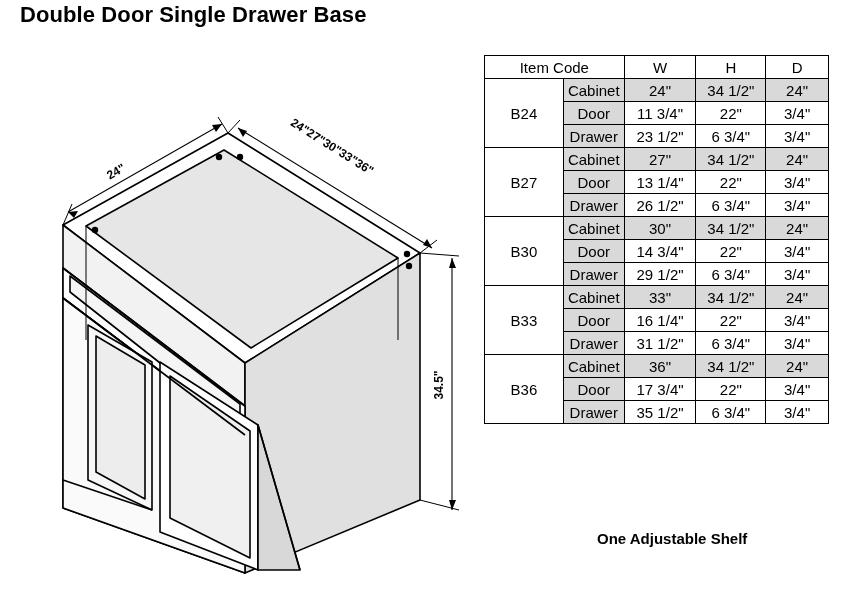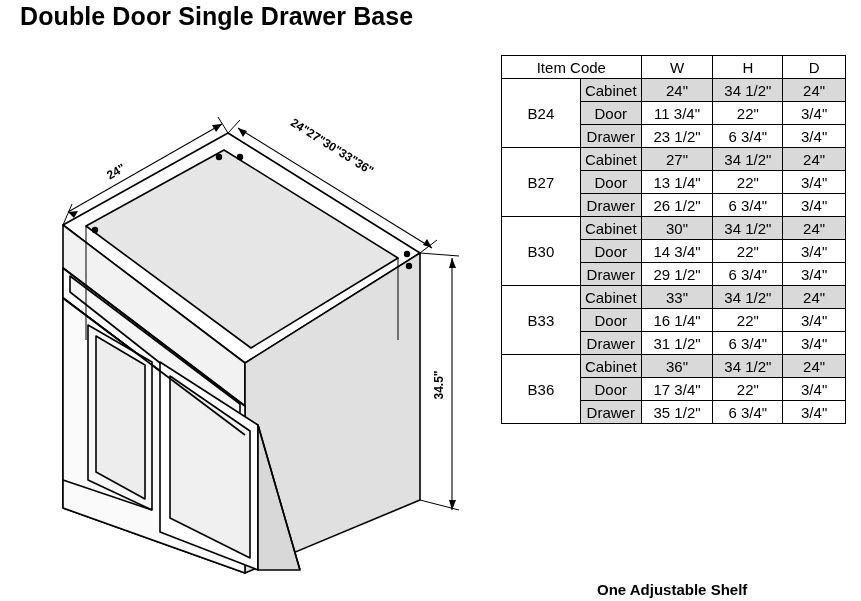--- a/index.html
+++ b/index.html
@@ -12,35 +12,35 @@
     height: 601px;
     position: relative;
     font-family: "Liberation Sans", sans-serif;
     color: #000000;
     overflow: hidden;
   }
   #page-title {
     position: absolute;
     left: 20px;
     top: 2px;
-    font-size: 25px;
+    font-size: 22px;
     font-weight: bold;
     letter-spacing: 0.1px;
     white-space: nowrap;
   }
   #drawing {
     position: absolute;
     left: 0px;
     top: 40px;
     width: 490px;
     height: 540px;
   }
   #spec-table {
     position: absolute;
-    left: 501px;
+    left: 484px;
     top: 55px;
     width: 345px;
     border-collapse: collapse;
     table-layout: fixed;
   }
   #spec-table td, #spec-table th {
     border: 1px solid #000000;
     text-align: center;
     font-size: 15px;
     padding: 0;
@@ -69,21 +69,21 @@
   }
   .col-code { width: 78px; }
   .col-label { width: 60px; }
   .col-w { width: 71px; }
   .col-h { width: 69px; }
   .col-d { width: 62px; }
   .group-top td { border-top: 2px solid #000000; }
   #shelf-note {
     position: absolute;
     left: 597px;
-    top: 581px;
+    top: 530px;
     font-size: 15px;
     font-weight: bold;
     white-space: nowrap;
   }
   .dim-label {
     font-size: 12px;
     font-weight: bold;
   }
 </style>
 </head>

